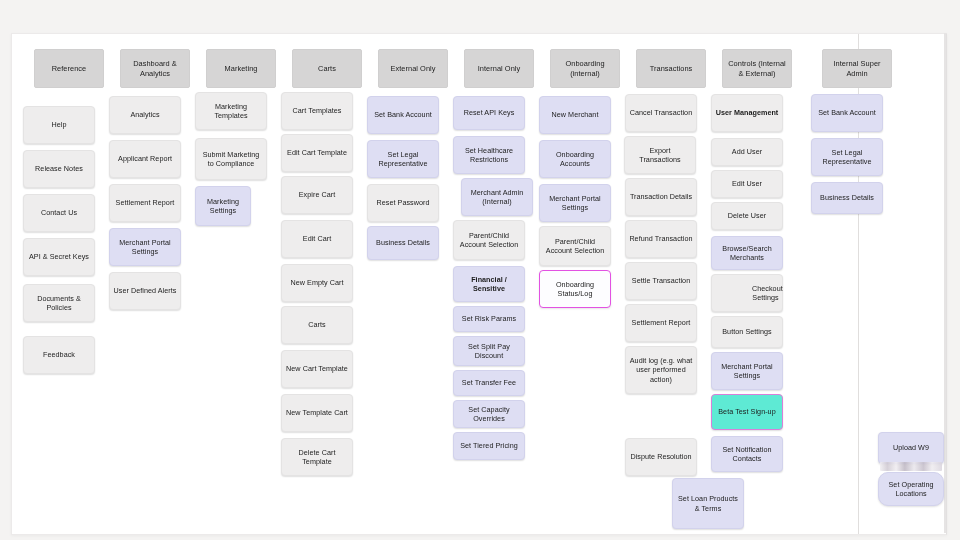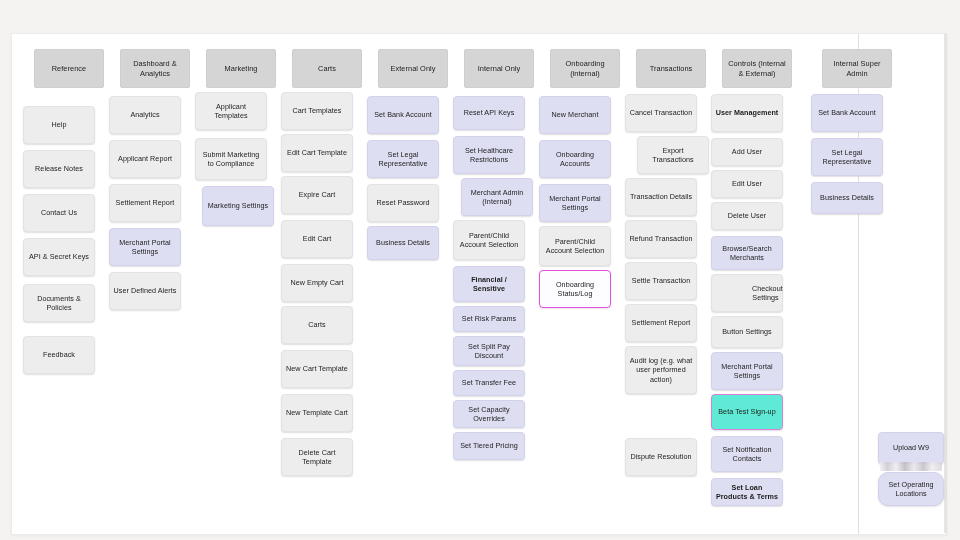--- a/index.html
+++ b/index.html
@@ -131,26 +131,26 @@
         <div class="node n-lav" style="left: 97px; top: 194px; width: 72px; height: 38px;">
           <span class="lbl">Merchant Portal Settings</span>
         </div>
         <div class="node n-grey" style="left: 97px; top: 238px; width: 72px; height: 38px;">
           <span class="lbl">User Defined Alerts</span>
         </div>
         <div class="node n-header" style="left: 194px; top: 15px; width: 70px; height: 39px;">
           <span class="lbl">Marketing</span>
         </div>
         <div class="node n-grey" style="left: 183px; top: 58px; width: 72px; height: 38px;">
-          <span class="lbl">Applicant Templates</span>
+          <span class="lbl">Marketing Templates</span>
         </div>
         <div class="node n-grey" style="left: 183px; top: 104px; width: 72px; height: 42px;">
           <span class="lbl">Submit Marketing to Compliance</span>
         </div>
-        <div class="node n-lav" style="left: 190px; top: 152px; width: 72px; height: 40px;">
+        <div class="node n-lav" style="left: 183px; top: 152px; width: 56px; height: 40px;">
           <span class="lbl">Marketing Settings</span>
         </div>
         <div class="node n-header" style="left: 280px; top: 15px; width: 70px; height: 39px;">
           <span class="lbl">Carts</span>
         </div>
         <div class="node n-grey" style="left: 269px; top: 58px; width: 72px; height: 38px;">
           <span class="lbl">Cart Templates</span>
         </div>
         <div class="node n-grey" style="left: 269px; top: 100px; width: 72px; height: 38px;">
           <span class="lbl">Edit Cart Template</span>
@@ -241,21 +241,21 @@
         </div>
         <div class="node n-hl" style="left: 527px; top: 236px; width: 72px; height: 38px;">
           <span class="lbl">Onboarding Status/Log</span>
         </div>
         <div class="node n-header" style="left: 624px; top: 15px; width: 70px; height: 39px;">
           <span class="lbl">Transactions</span>
         </div>
         <div class="node n-grey" style="left: 613px; top: 60px; width: 72px; height: 38px;">
           <span class="lbl">Cancel Transaction</span>
         </div>
-        <div class="node n-grey" style="left: 625px; top: 102px; width: 72px; height: 38px;">
+        <div class="node n-grey" style="left: 612px; top: 102px; width: 72px; height: 38px;">
           <span class="lbl">Export Transactions</span>
         </div>
         <div class="node n-grey" style="left: 613px; top: 144px; width: 72px; height: 38px;">
           <span class="lbl">Transaction Details</span>
         </div>
         <div class="node n-grey" style="left: 613px; top: 186px; width: 72px; height: 38px;">
           <span class="lbl">Refund Transaction</span>
         </div>
         <div class="node n-grey" style="left: 613px; top: 228px; width: 72px; height: 38px;">
           <span class="lbl">Settle Transaction</span>
@@ -295,21 +295,21 @@
         </div>
         <div class="node n-lav" style="left: 699px; top: 318px; width: 72px; height: 38px;">
           <span class="lbl">Merchant Portal Settings</span>
         </div>
         <div class="node n-hl-lav" style="left: 699px; top: 360px; width: 72px; height: 36px;">
           <span class="lbl">Beta Test Sign-up</span>
         </div>
         <div class="node n-lav" style="left: 699px; top: 402px; width: 72px; height: 36px;">
           <span class="lbl">Set Notification Contacts</span>
         </div>
-        <div class="node n-lav" style="left: 699px; top: 444px; width: 72px; height: 28px; font-weight: bold;">
+        <div class="node n-lav" style="left: 660px; top: 444px; width: 72px; height: 51px;">
           <span class="lbl">Set Loan Products &amp; Terms</span>
         </div>
         <div class="node n-header" style="left: 810px; top: 15px; width: 70px; height: 39px;">
           <span class="lbl">Internal Super Admin</span>
         </div>
         <div class="node n-lav" style="left: 799px; top: 60px; width: 72px; height: 38px;">
           <span class="lbl">Set Bank Account</span>
         </div>
         <div class="node n-lav" style="left: 799px; top: 104px; width: 72px; height: 38px;">
           <span class="lbl">Set Legal Representative</span>

